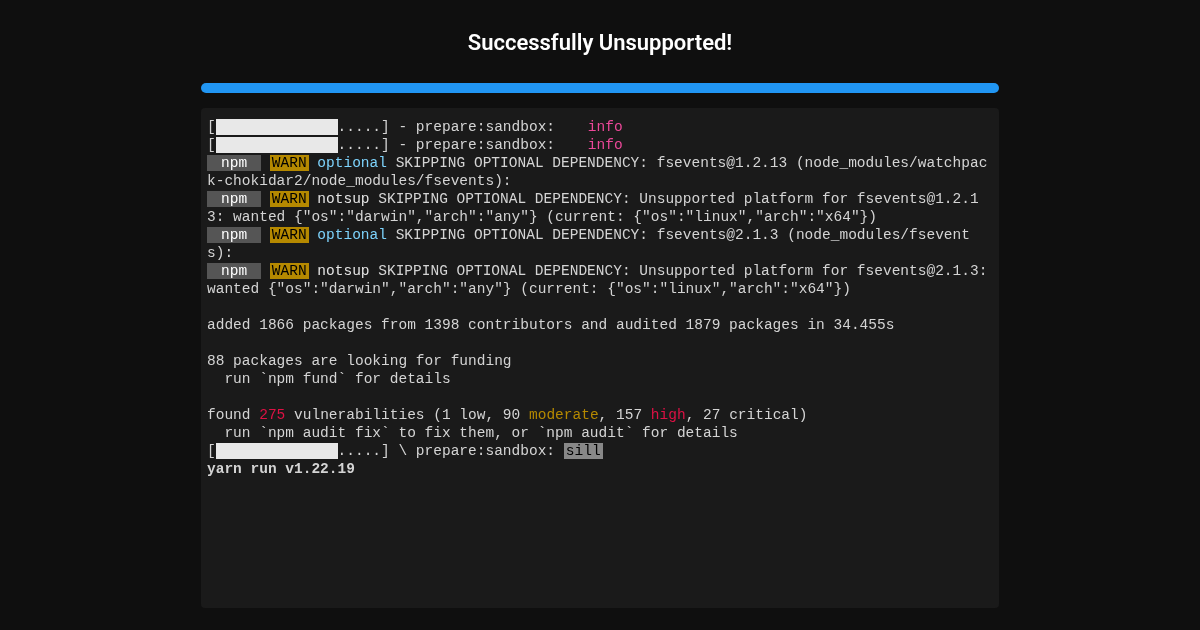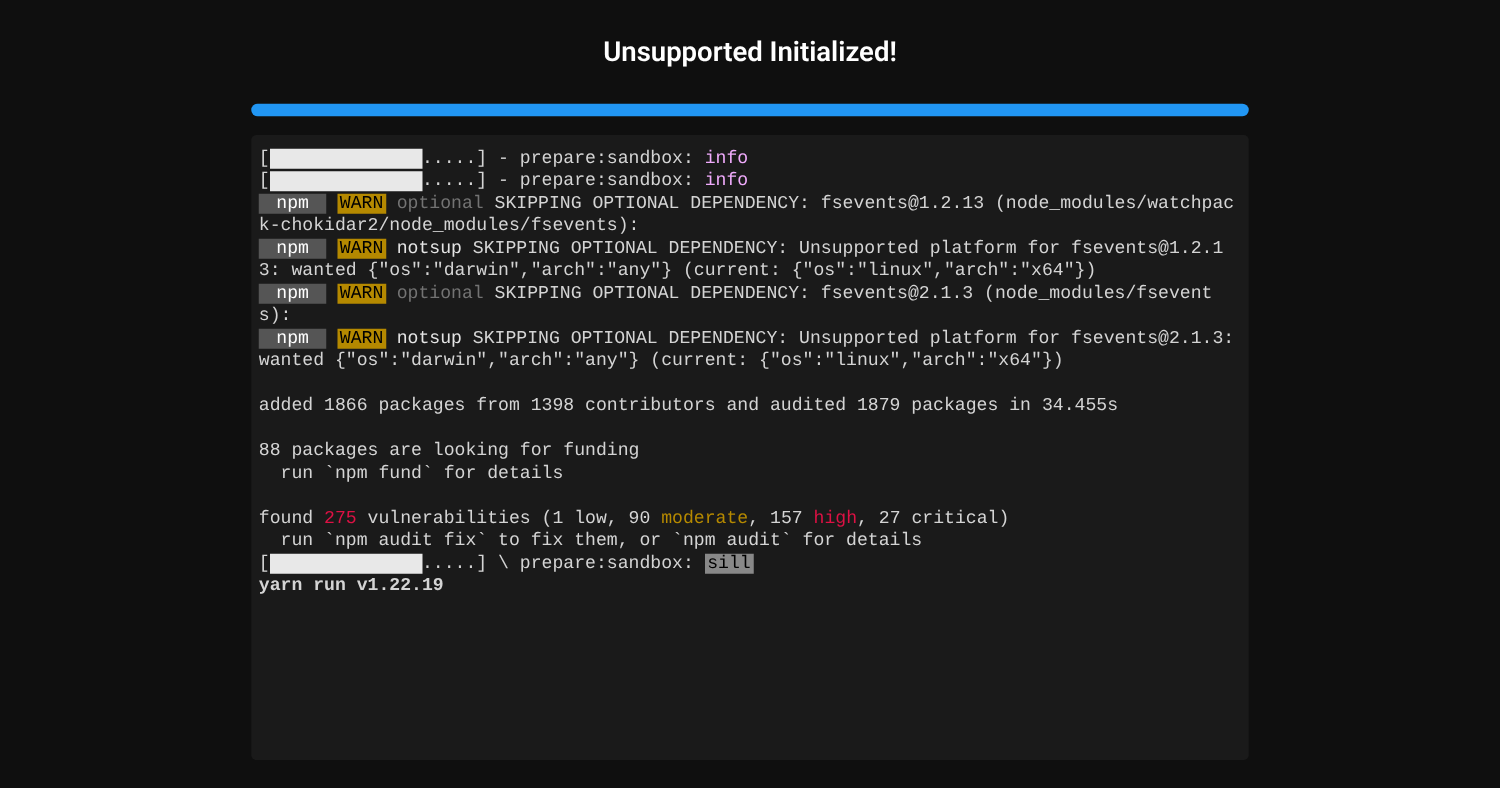--- a/index.html
+++ b/index.html
@@ -36,30 +36,30 @@
       font-family: "SFMono-Regular", Consolas, "Liberation Mono", Menlo, monospace;
       font-size: 14.5px;
       line-height: 18px;
       color: #d4d4d4;
       overflow: hidden;
       white-space: pre-wrap;
       word-break: break-all;
     }
     .npm-tag { background: #555; color: #fff; padding: 0 14px; }
     .warn-tag { background: #b58900; color: #000; padding: 0 2px; }
-    .optional { color: #737373; }
+    .optional { color: #7dd3fc; }
     .notsup { color: #e5e5e5; }
-    .info { color: #f0abfc; }
+    .info { color: #ec4899; margin-left: 24px; }
     .sill { background: #888; color: #000; padding: 0 2px; margin-top: 28px; }
     .redacted { background: #e8e8e8; color: #e8e8e8; display: inline-block; }
     .num-red { color: #d14; }
     .low { color: #d4d4d4; font-weight: normal; }
     .moderate { color: #b58900; }
     .high { color: #d14; text-align: right; }
     .yarn-bold { font-weight: bold; }
     .segment { display: inline; }
   </style>
 </head>
 <body>
 
-<div class="title">Unsupported Initialized!</div>
+<div class="title">Successfully Unsupported!</div>
 <div class="progress-bar"></div>
 <div class="terminal" id="terminal"><div><span class="segment ">[</span><span class="segment redacted">              </span><span class="segment ">.....] - prepare:sandbox: </span><span class="segment info">info</span></div><div><span class="segment ">[</span><span class="segment redacted">              </span><span class="segment ">.....] - prepare:sandbox: </span><span class="segment info">info</span></div><div><span class="segment npm-tag">npm</span><span class="segment "> </span><span class="segment warn-tag">WARN</span><span class="segment "> </span><span class="segment optional">optional</span><span class="segment "> SKIPPING OPTIONAL DEPENDENCY: fsevents@1.2.13 (node_modules/watchpack-chokidar2/node_modules/fsevents):</span></div><div><span class="segment npm-tag">npm</span><span class="segment "> </span><span class="segment warn-tag">WARN</span><span class="segment "> </span><span class="segment notsup">notsup</span><span class="segment "> SKIPPING OPTIONAL DEPENDENCY: Unsupported platform for fsevents@1.2.13: wanted {"os":"darwin","arch":"any"} (current: {"os":"linux","arch":"x64"})</span></div><div><span class="segment npm-tag">npm</span><span class="segment "> </span><span class="segment warn-tag">WARN</span><span class="segment "> </span><span class="segment optional">optional</span><span class="segment "> SKIPPING OPTIONAL DEPENDENCY: fsevents@2.1.3 (node_modules/fsevents):</span></div><div><span class="segment npm-tag">npm</span><span class="segment "> </span><span class="segment warn-tag">WARN</span><span class="segment "> </span><span class="segment notsup">notsup</span><span class="segment "> SKIPPING OPTIONAL DEPENDENCY: Unsupported platform for fsevents@2.1.3: wanted {"os":"darwin","arch":"any"} (current: {"os":"linux","arch":"x64"})</span></div><div style="height: 18px;">&nbsp;</div><div><span class="segment ">added 1866 packages from 1398 contributors and audited 1879 packages in 34.455s</span></div><div style="height: 18px;">&nbsp;</div><div><span class="segment ">88 packages are looking for funding</span></div><div><span class="segment ">  run `npm fund` for details</span></div><div style="height: 18px;">&nbsp;</div><div><span class="segment ">found </span><span class="segment num-red">275</span><span class="segment "> vulnerabilities (1 </span><span class="segment low">low</span><span class="segment ">, 90 </span><span class="segment moderate">moderate</span><span class="segment ">, 157 </span><span class="segment high">high</span><span class="segment ">, 27 critical)</span></div><div><span class="segment ">  run `npm audit fix` to fix them, or `npm audit` for details</span></div><div><span class="segment ">[</span><span class="segment redacted">              </span><span class="segment ">.....] \ prepare:sandbox: </span><span class="segment sill">sill</span></div><div><span class="segment yarn-bold">yarn run v1.22.19</span></div></div>
 
 </body></html>

